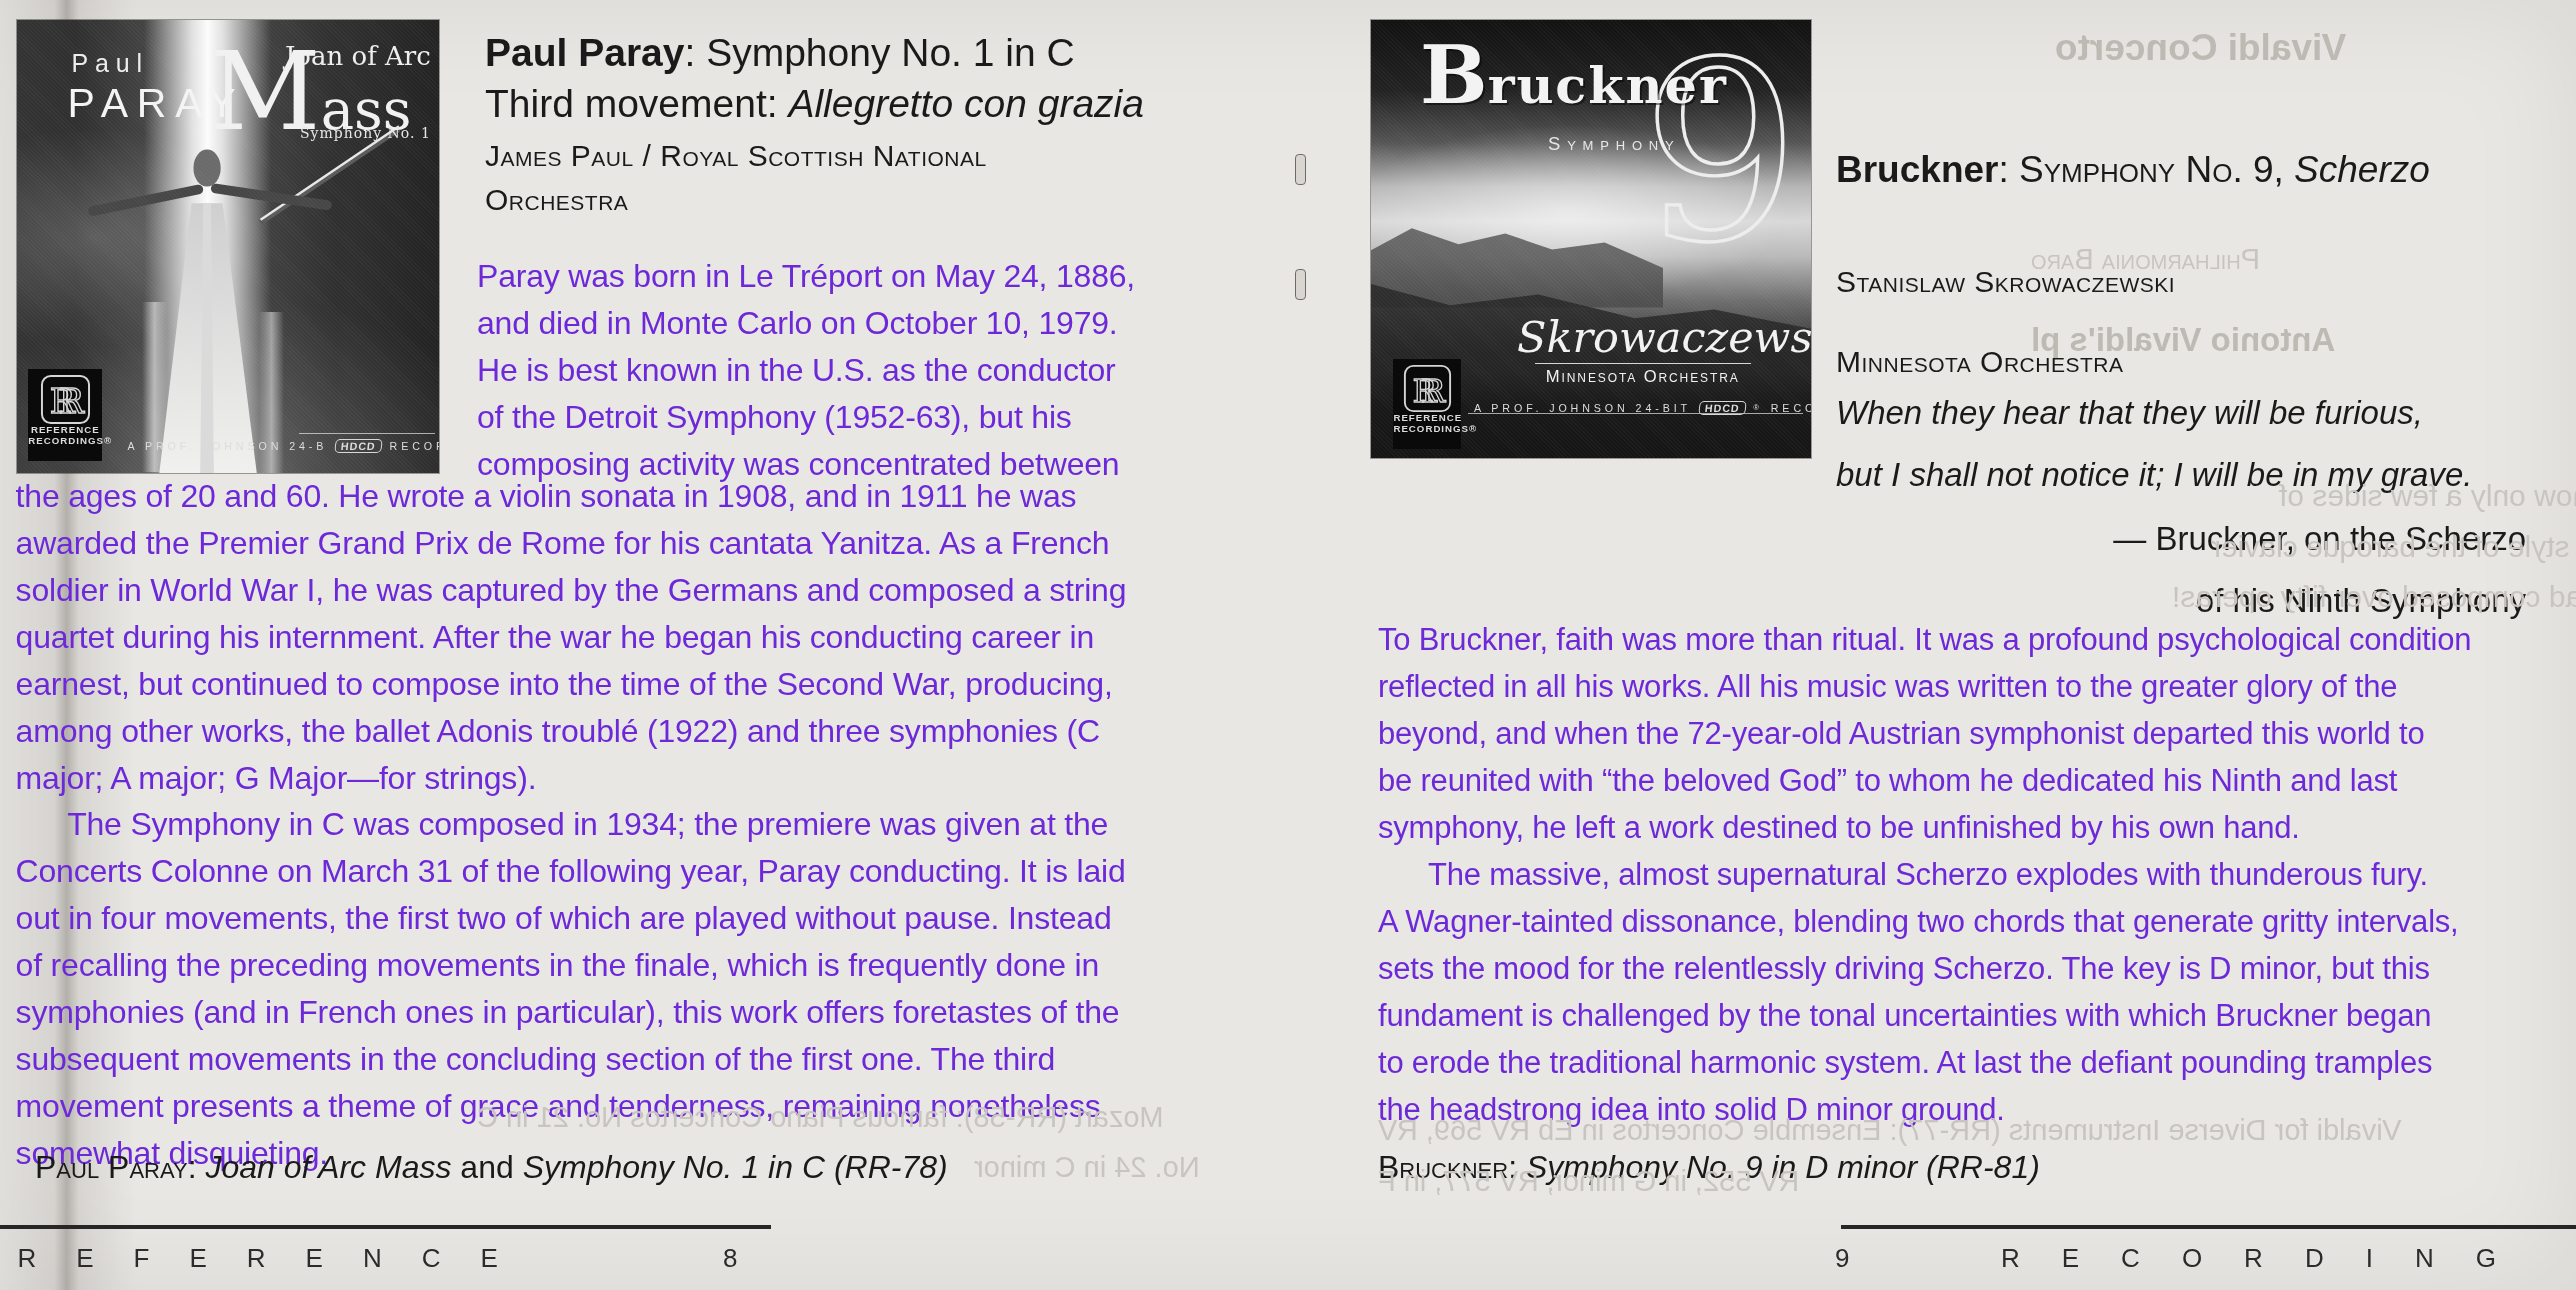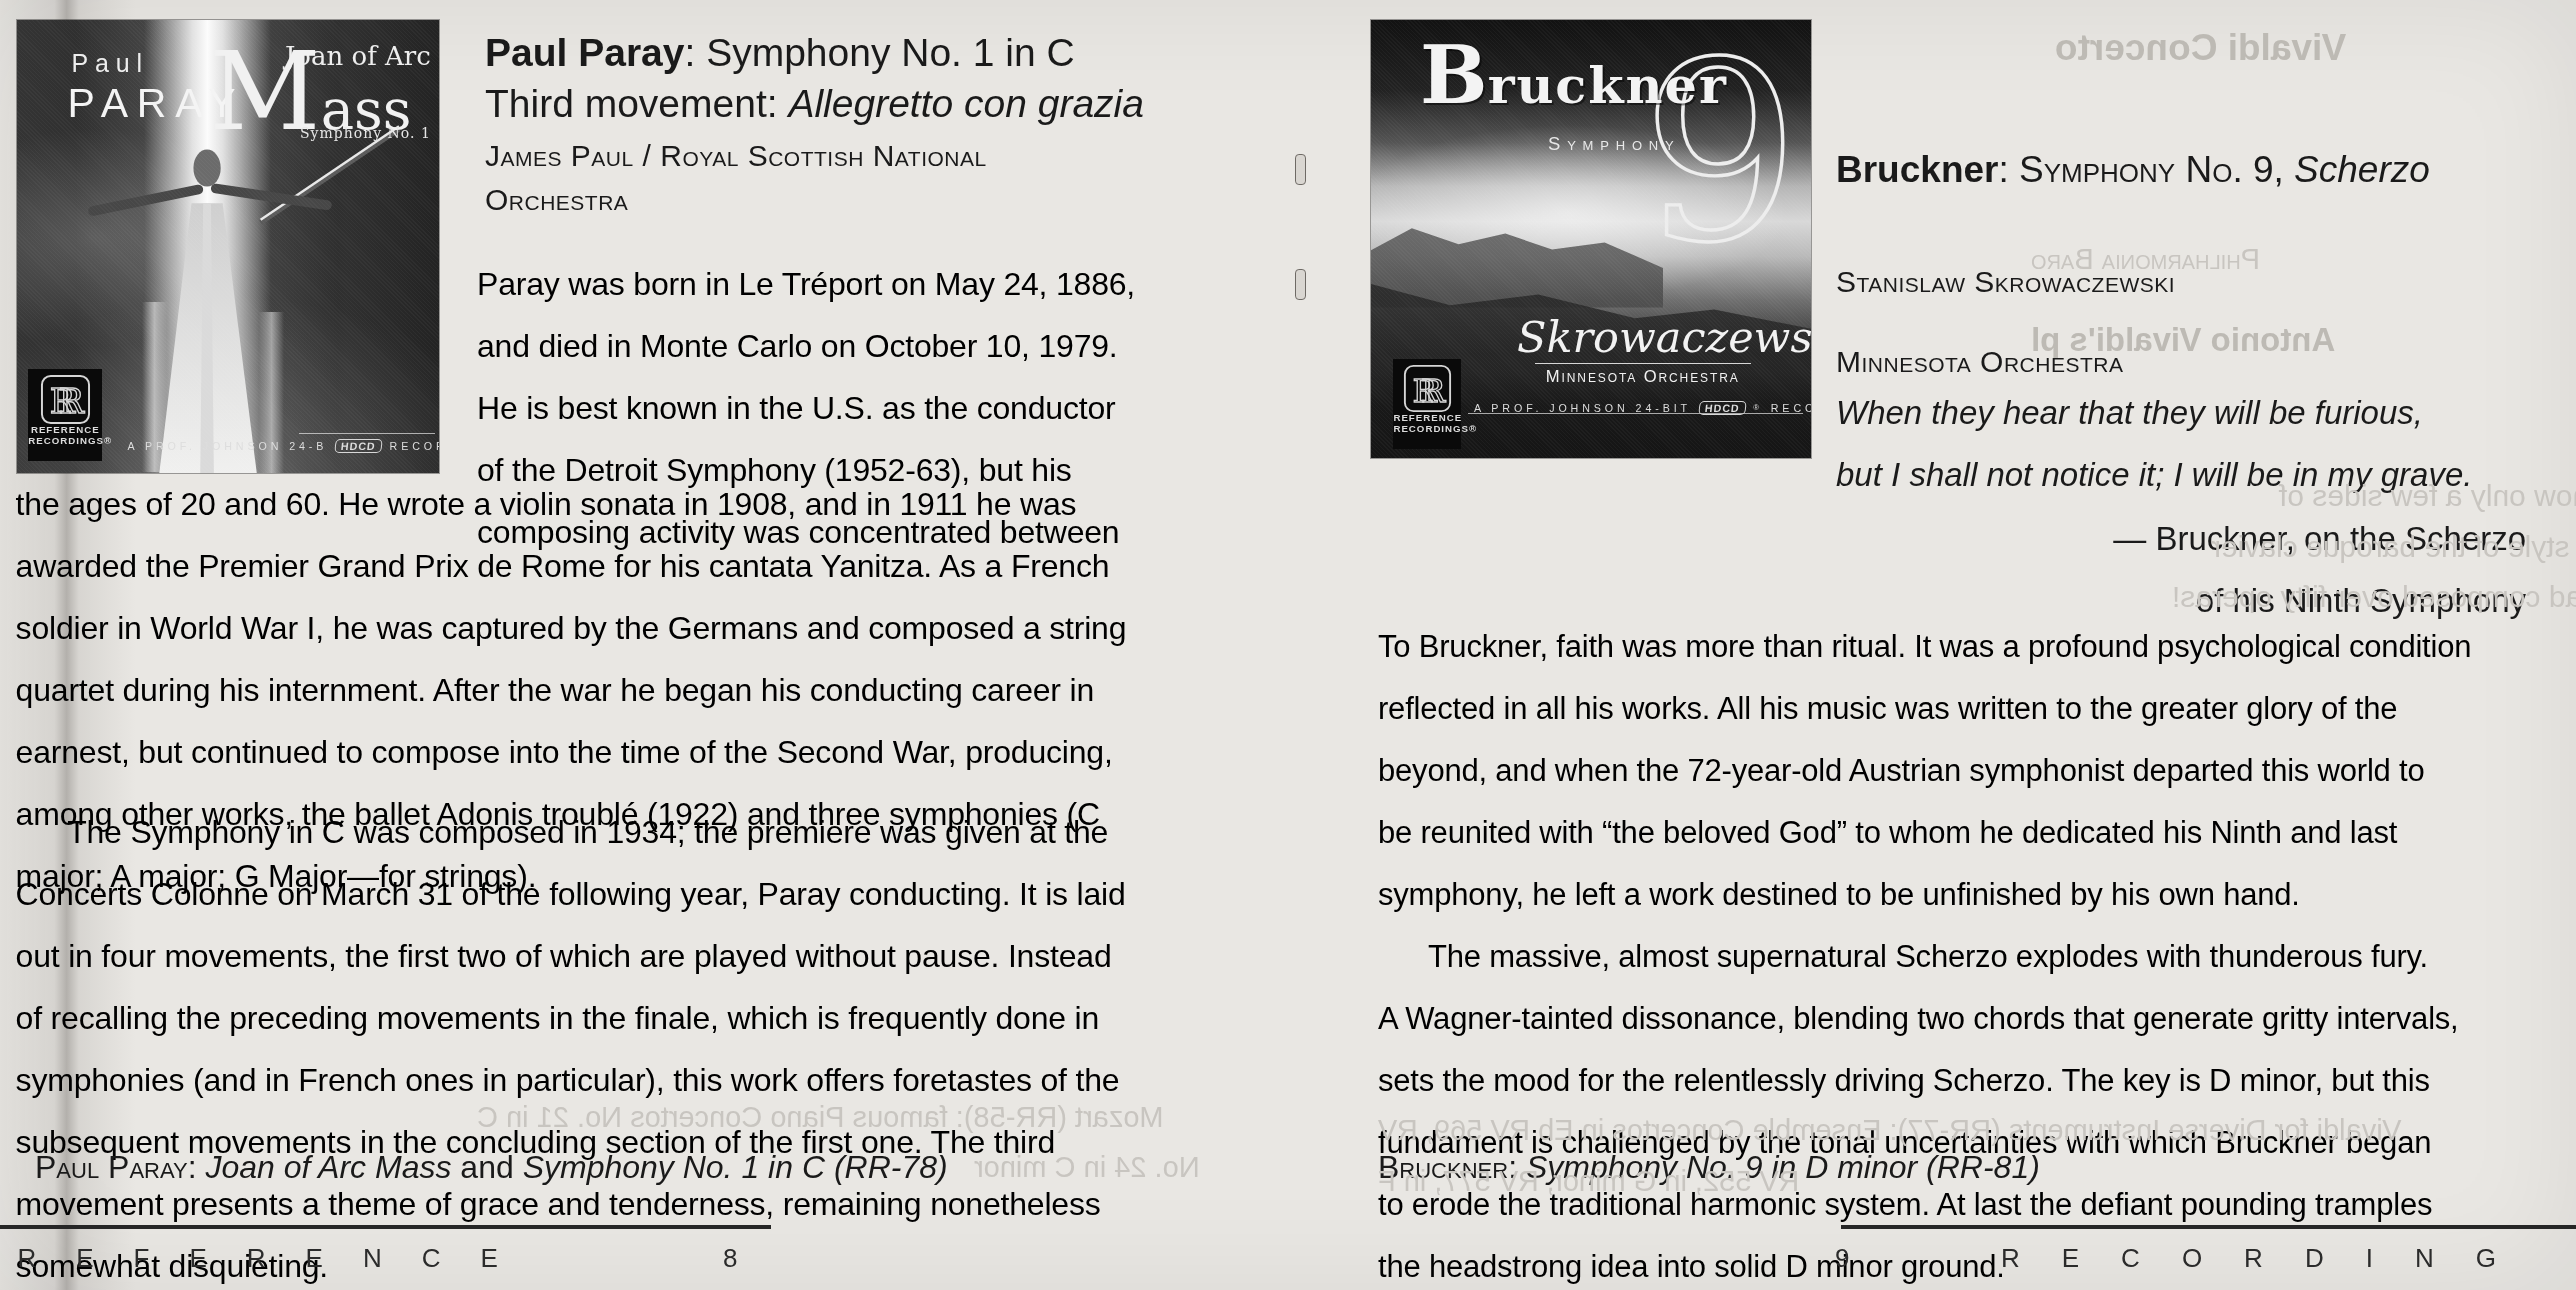--- a/index.html
+++ b/index.html
@@ -3,21 +3,21 @@
 <meta charset="utf-8">
 <style>
   html,body{margin:0;padding:0;background:#555;}
   #sheet{
     position:relative;width:2576px;height:1290px;overflow:hidden;
     background:#e9e7e3;
     font-family:"Liberation Sans",sans-serif;color:#1a1a1a;
     box-shadow:inset 0 0 117px rgba(0,0,0,0.07);
   }
   .abs{position:absolute;}
-  .lines{white-space:pre;font-size:32px;line-height:62px;color:#000000;letter-spacing:-0.2px;}
+  .lines{white-space:pre;font-size:32px;line-height:47px;color:#6d28d9;letter-spacing:-0.2px;}
   .sc{font-variant:small-caps;}
   .it{font-style:italic;}
   .bold{font-weight:bold;}
   
   .head1{font-size:39px;line-height:51px;}
   .credits{font-size:30px;line-height:44px;white-space:pre;font-variant:small-caps;letter-spacing:0.5px;}
   .quote{font-style:italic;font-size:33px;line-height:62px;white-space:pre;}
   .quote-attrib{font-size:33px;line-height:62px;white-space:pre;text-align:right;}
   .catalog{font-size:32px;}
   

